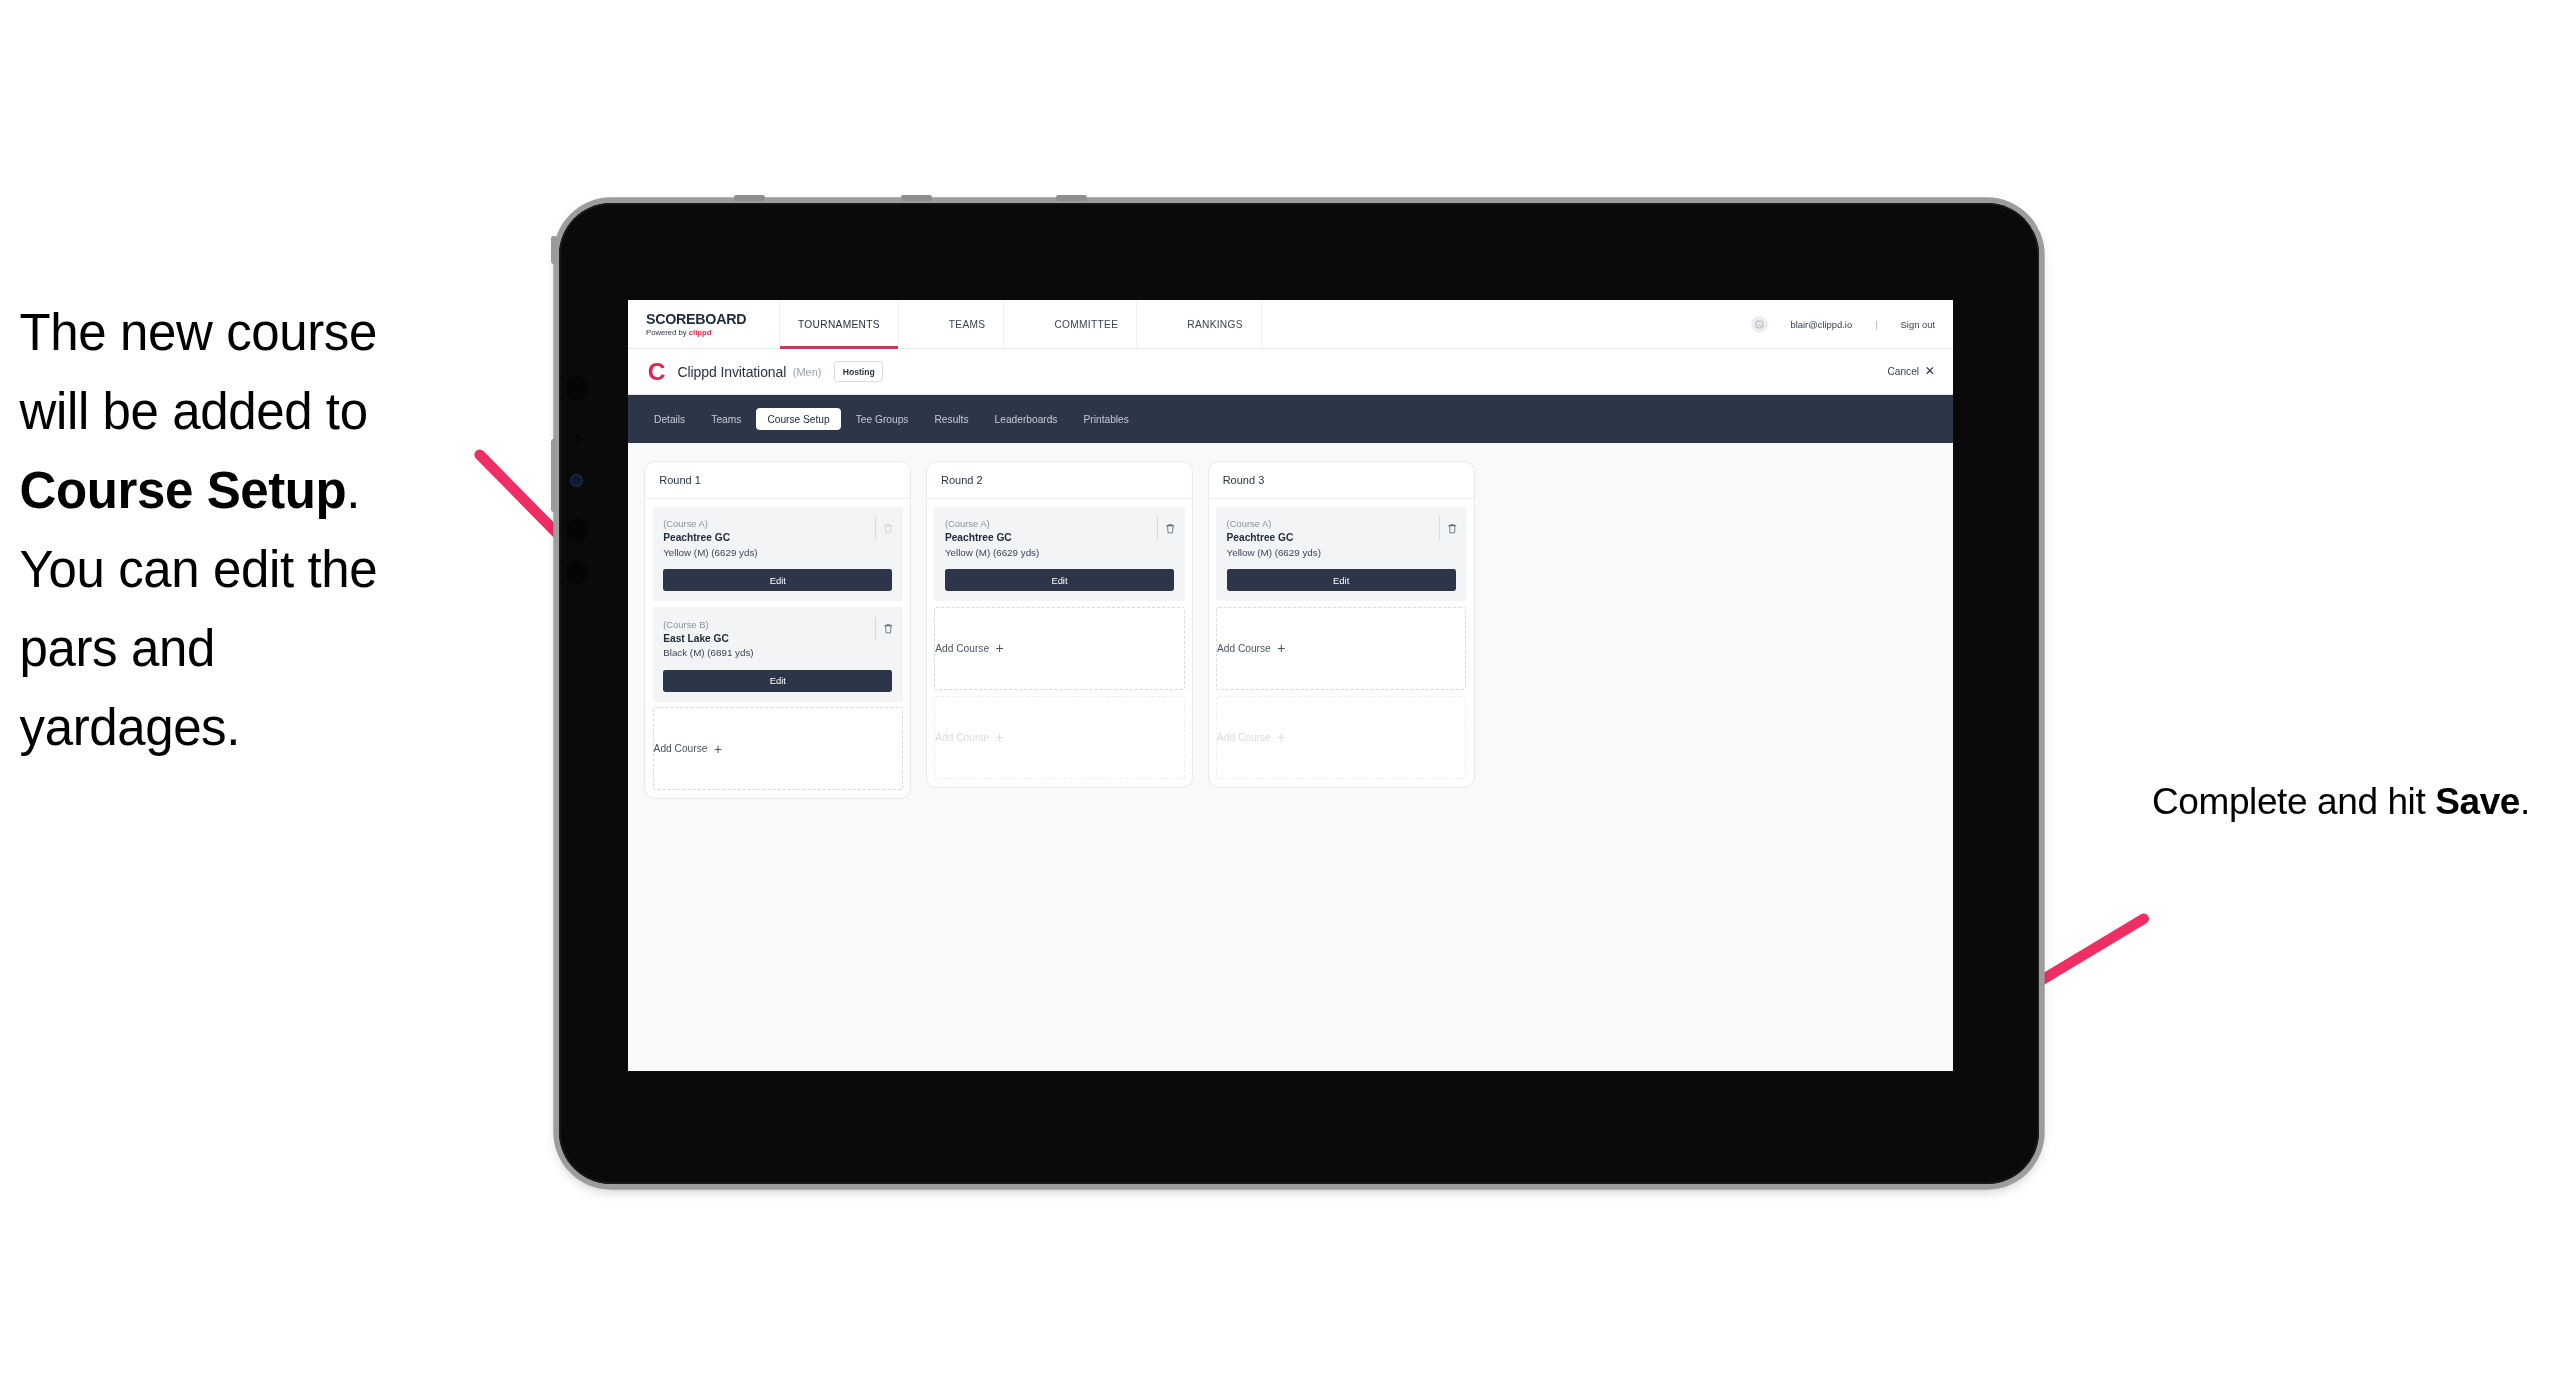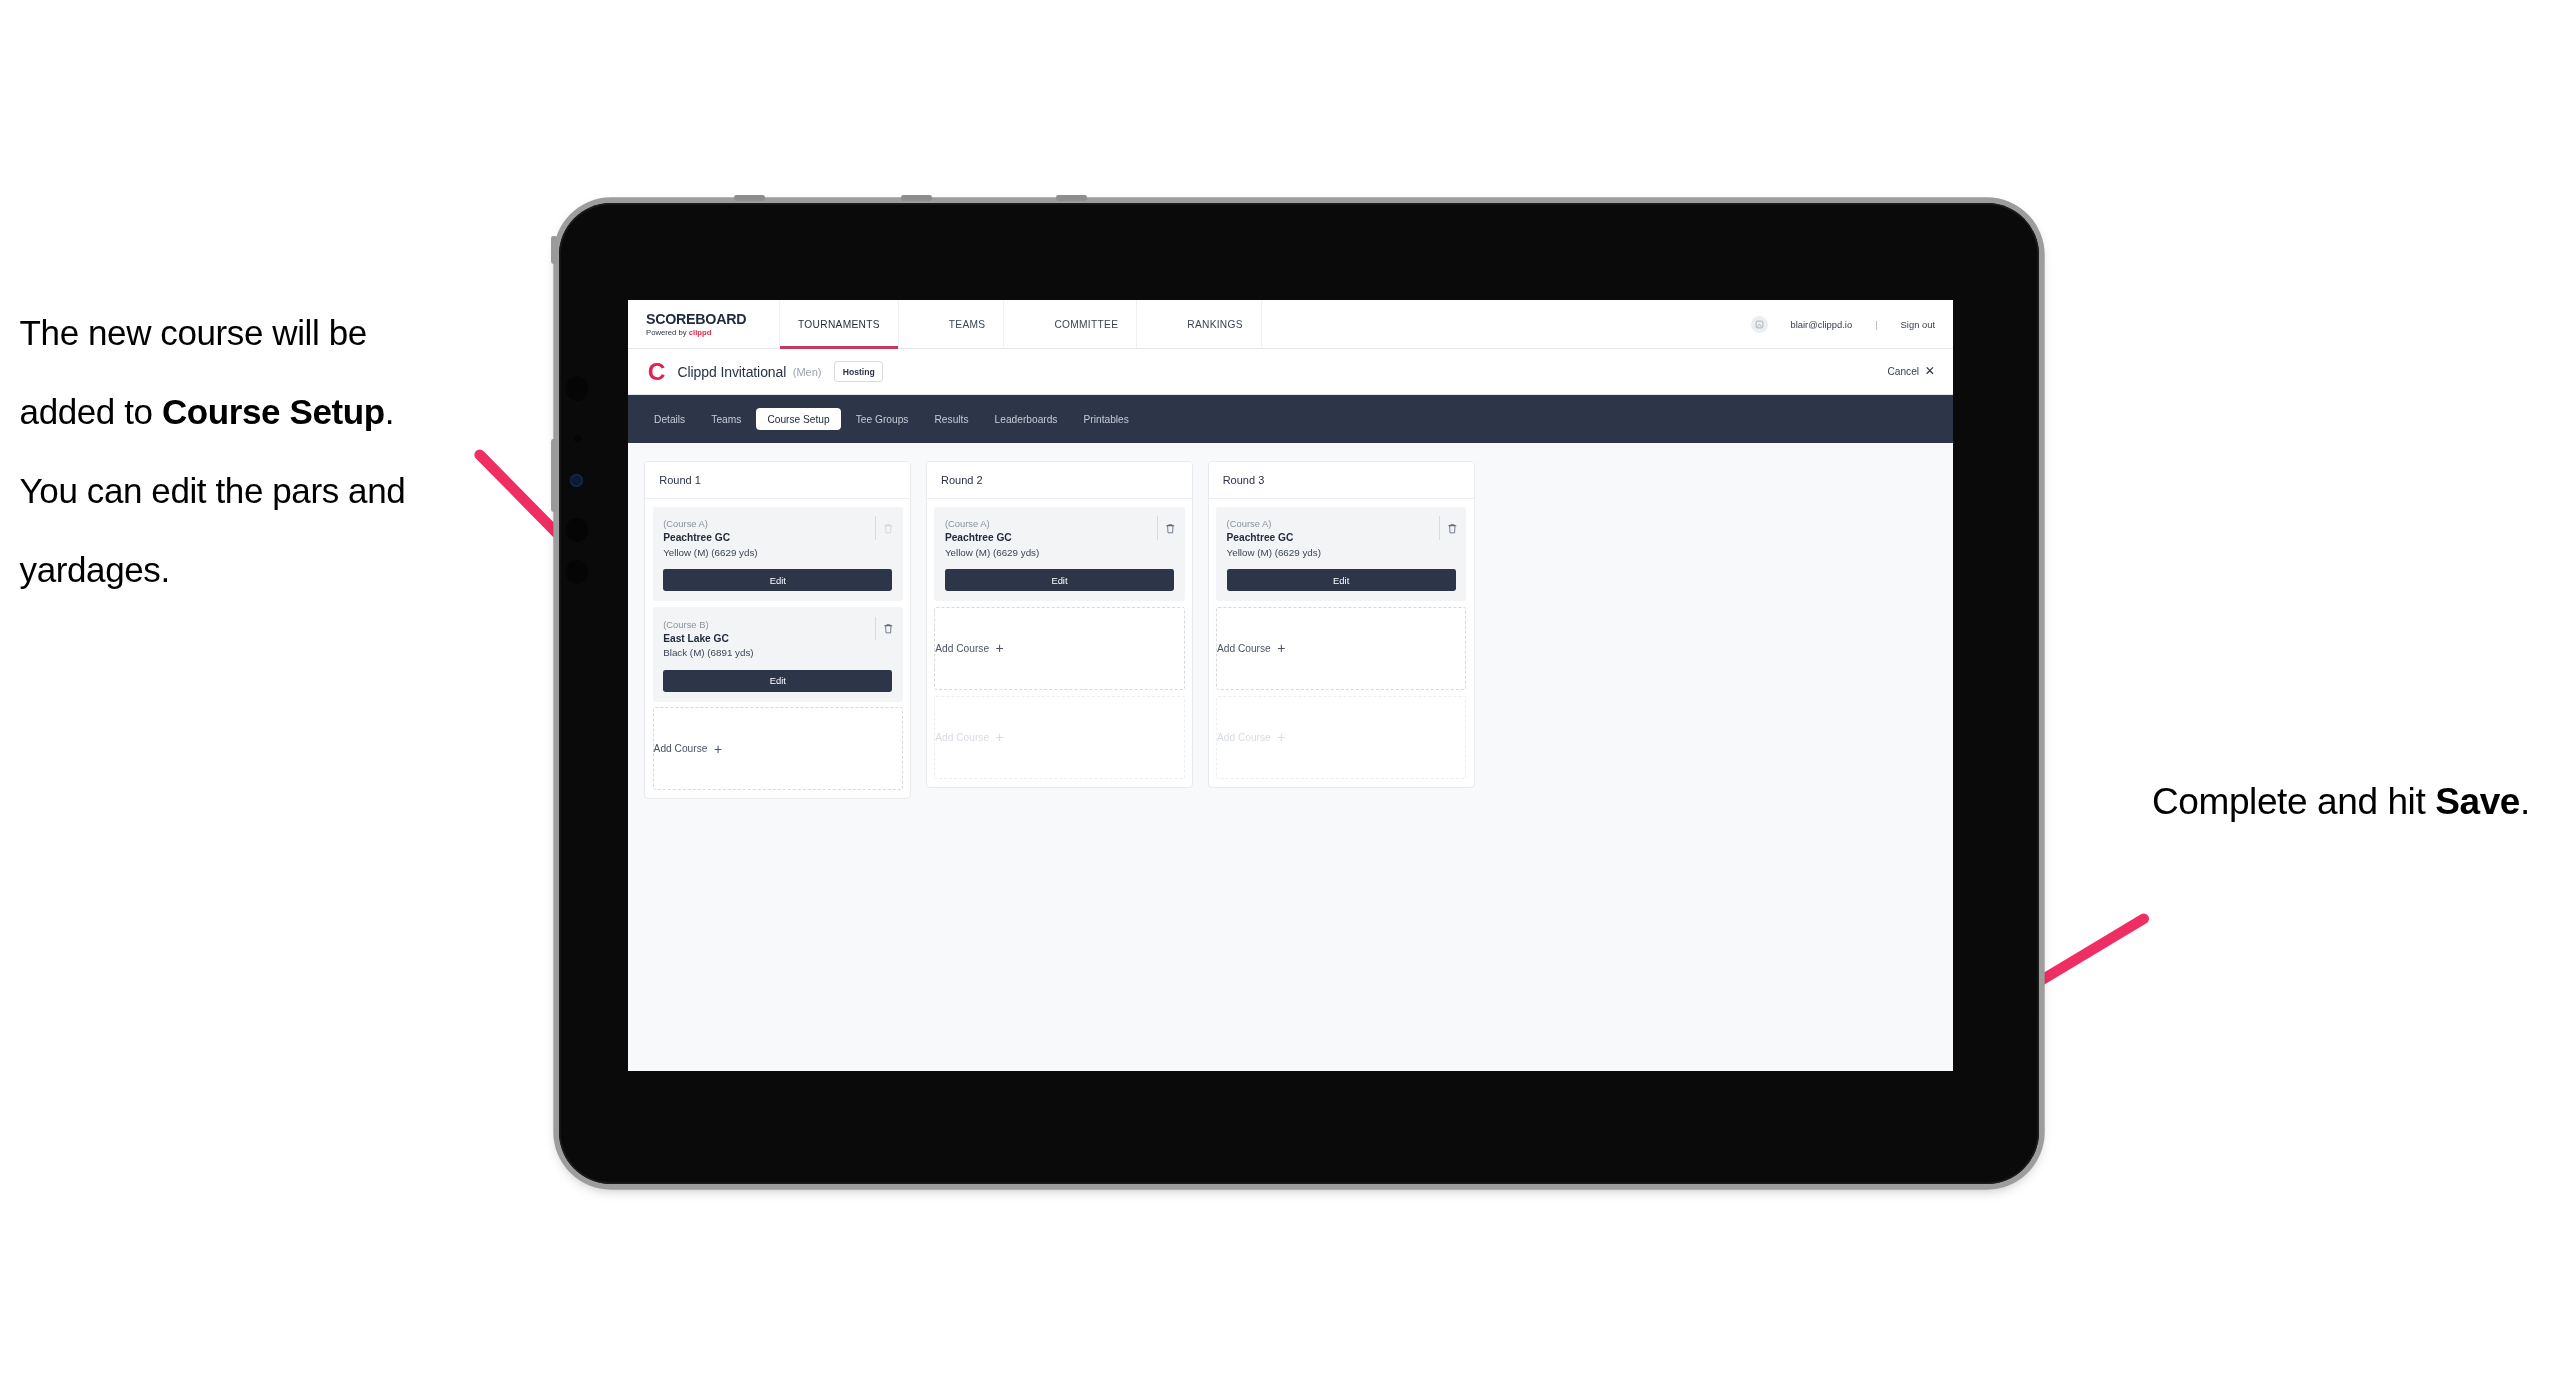--- a/index.html
+++ b/index.html
@@ -15,21 +15,21 @@
   
   .annot {
     position: absolute;
     color: #000;
     font-family: "Liberation Sans", sans-serif;
     font-weight: 400;
     letter-spacing: -0.4px;
   }
   #annot-left {
     left: 19.6px; top: 293px; width: 424px;
-    font-size: 35px; line-height: 79px;
+    font-size: 51px; line-height: 79px;
   }
   #annot-right {
     left: 2152px; top: 762px; width: 408px;
     font-size: 37px; line-height: 80px;
   }
   .annot b { font-weight: 700; }
 
   
   .arrow-svg { position: absolute; overflow: visible; pointer-events: none; }
 
@@ -160,21 +160,21 @@
   .tab {
     font-size: 10.2px; color: #c6cbd4; padding: 5.7px 11.4px;
     border-radius: 4.1px; cursor: pointer; white-space: nowrap;
   }
   .tab.active { background: #ffffff; color: #222b3a; font-weight: 400; }
 
   
   #content { padding: 18px 16.3px; display: flex; gap: 14.7px; align-items: flex-start; }
   .round-col {
     width: 267px; background: #ffffff;
-    border: 0.8px solid #e8eaee; border-radius: 4px;
+    border: 0.8px solid #e8eaee; border-radius: 11px;
     overflow: hidden;
   }
   .round-head {
     padding: 12.2px 14px; font-size: 11px; color: #2b3446;
     border-bottom: 0.8px solid #edeff2; background:#fff;
   }
   .round-body { padding: 7.3px 7.3px 8.2px 7.3px; }
 
   .course-card {
     background: #f2f4f6; border-radius: 2.4px;

